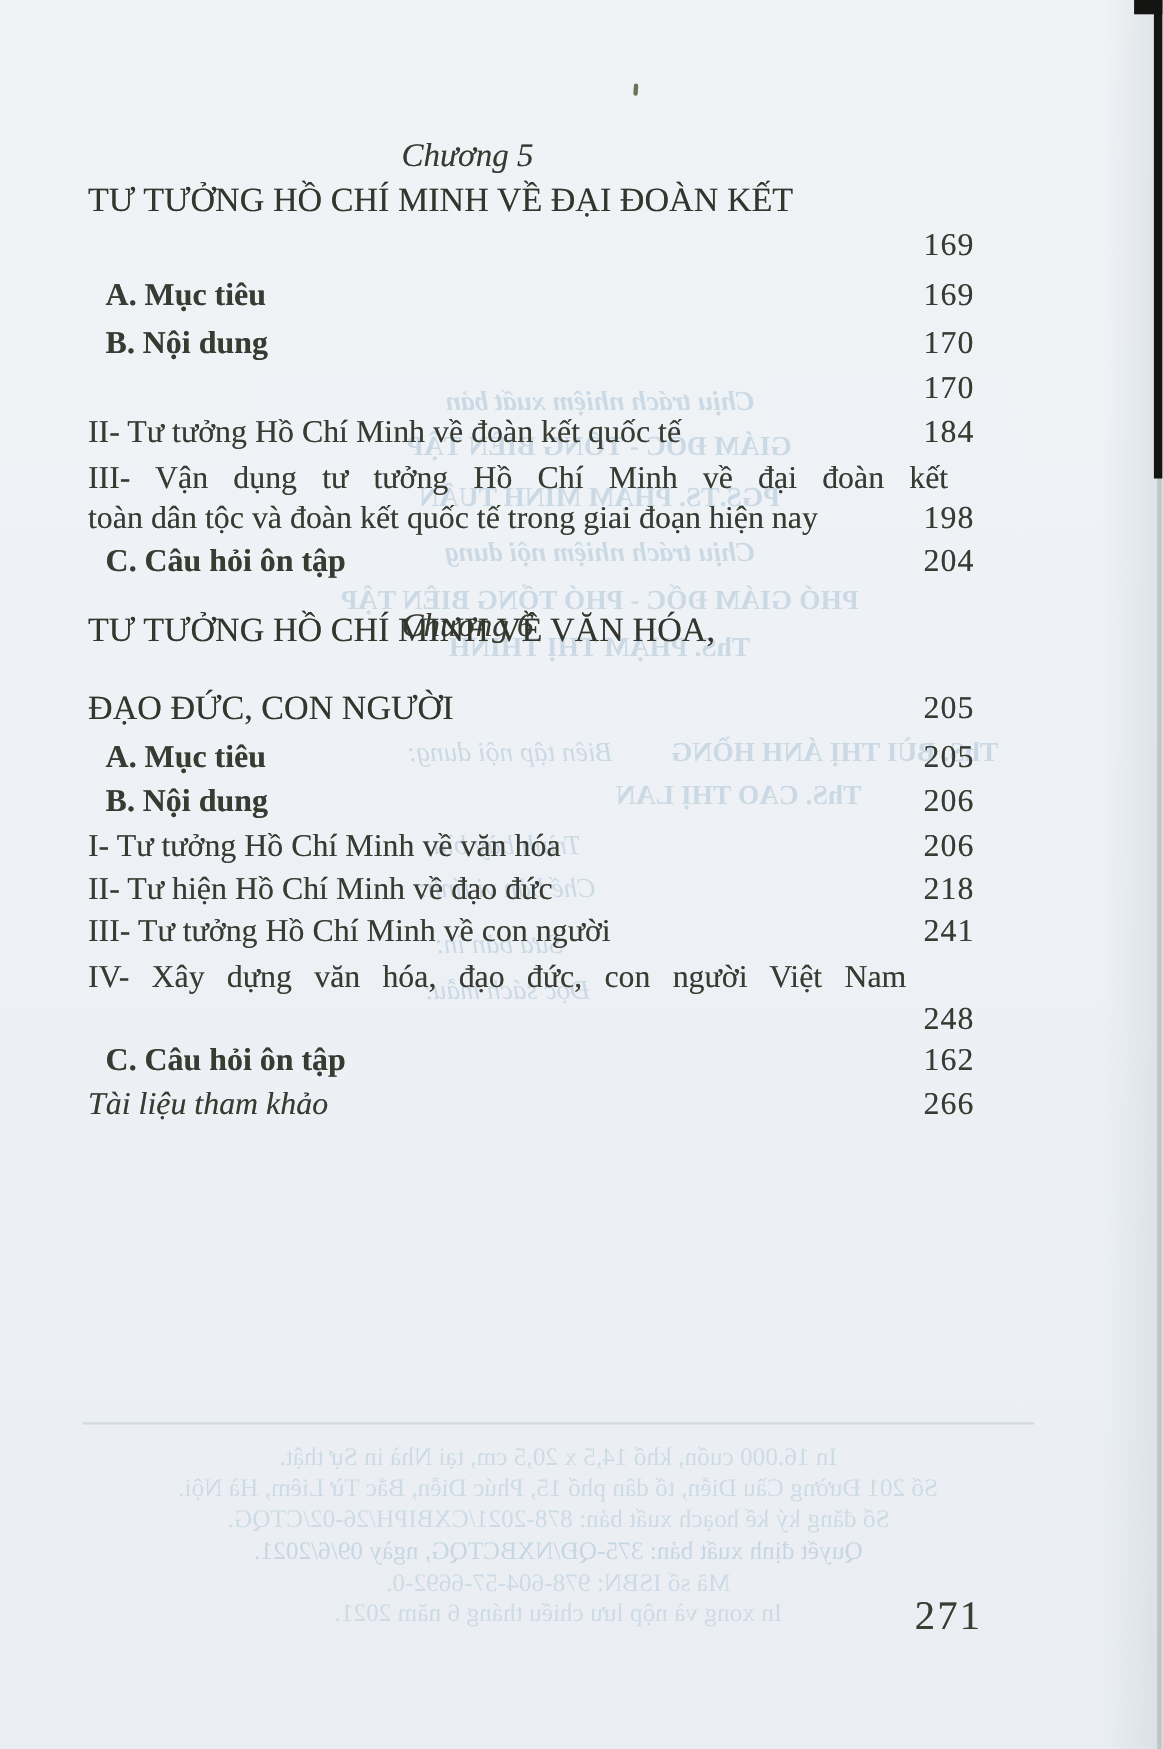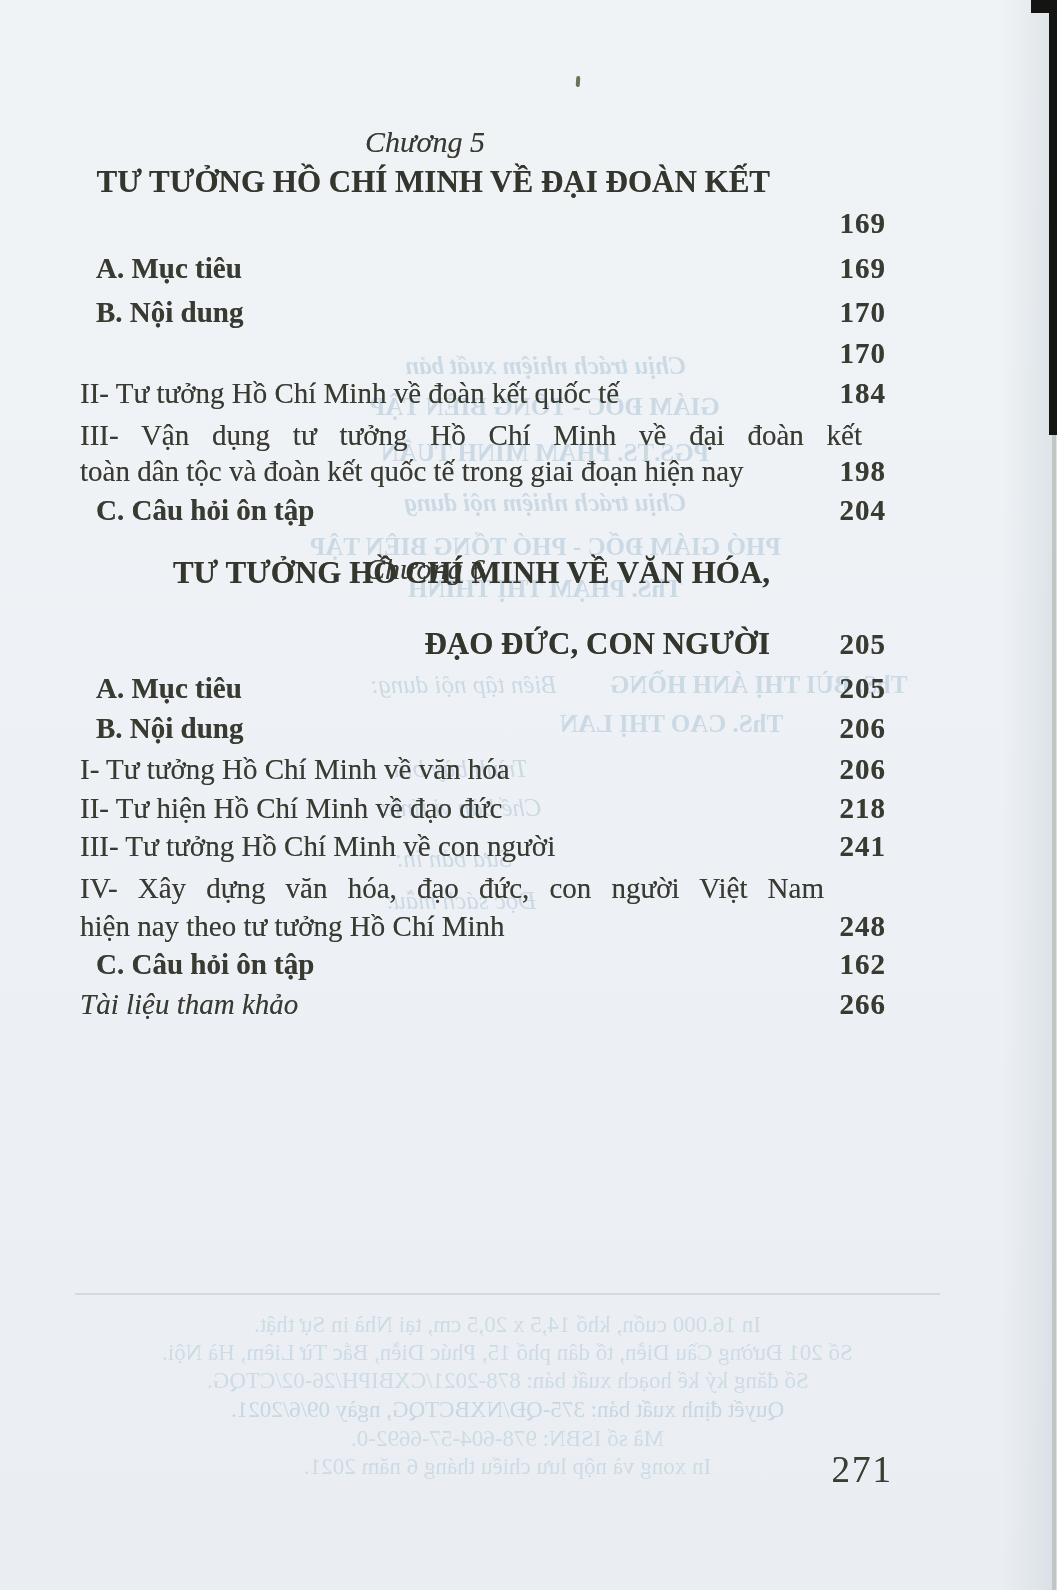--- a/index.html
+++ b/index.html
@@ -15,23 +15,23 @@
   
   .edge-right-line{position:absolute;right:1px;top:0;bottom:0;width:4px;background:#b7c1ba;opacity:.8;}
   .edge-right-black{position:absolute;right:0;top:0;width:8px;height:435px;background:#141512;}
   .edge-corner-black{position:absolute;right:0;top:0;width:26px;height:13px;background:#141512;}
   .edge-right-shade{position:absolute;right:0;top:0;bottom:0;width:55px;background:linear-gradient(90deg,rgba(190,200,205,0) 0%,rgba(185,196,202,.35) 100%);}
   .speck{position:absolute;left:576px;top:76px;width:4px;height:11px;background:#6f7259;border-radius:2px;transform:rotate(4deg);}
   
   #toc{position:absolute;left:80px;top:0;width:806px;}
   .row{position:absolute;left:0;width:806px;height:42px;font-size:29px;line-height:40px;white-space:nowrap;
        text-shadow:0 0 .5px rgba(56,59,49,.55);}
-  .row .pg{position:absolute;right:0;top:0;font-weight:700;font-style:normal;font-size:29px;letter-spacing:1px;}
+  .row .pg{position:absolute;right:0;top:0;font-weight:400;font-style:normal;font-size:29px;letter-spacing:1px;}
   .r-label .txt{display:block;width:690px;text-align:center;font-style:italic;font-size:30px;}
-  .r-title .txt{display:block;width:690px;text-align:right;font-weight:700;font-size:31px;color:#33362c;}
+  .r-title .txt{display:block;width:690px;text-align:left;font-weight:400;font-size:31px;color:#33362c;}
   .r-bold .txt{font-weight:700;margin-left:16px;}
   .r-italic .txt{font-style:italic;}
   .r-justify .txt{display:block;width:782px;text-align:justify;text-align-last:justify;white-space:normal;}
   .r-justify2 .txt{display:block;width:744px;text-align:justify;text-align-last:justify;white-space:normal;}
   
   .bleed{position:absolute;color:#b6cbdb;opacity:.62;filter:blur(.6px);white-space:nowrap;
          font-family:"Liberation Serif","DejaVu Serif",serif;}
   .flip{display:inline-block;transform:scaleX(-1);}
   .b-center{text-align:center;}
   .b-bold{font-weight:700;}
@@ -113,21 +113,21 @@
         <span class="pg">205</span>
       </div>
     <div class="row r-bold" style="top:668px"><span class="txt">A. Mục tiêu</span><span class="pg">205</span></div>
     <div class="row r-bold" style="top:708px"><span class="txt">B. Nội dung</span><span class="pg">206</span></div>
     <div class="row" style="top:749px"><span class="txt">I- Tư tưởng Hồ Chí Minh về văn hóa</span><span class="pg">206</span></div>
     <div class="row" style="top:788px"><span class="txt">II- Tư hiện Hồ Chí Minh về đạo đức</span><span class="pg">218</span></div>
     <div class="row" style="top:826px"><span class="txt">III- Tư tưởng Hồ Chí Minh về con người</span><span class="pg">241</span></div>
     <div class="row r-justify2" style="top:868px">
         <span class="txt">IV- Xây dựng văn hóa, đạo đức, con người Việt Nam</span>
       </div>
-    <div class="row" style="top:906px"><span class="txt">hiện nay theo tư tưởng Hồ Chí Minh</span><span class="pg">248</span></div>
+    <div class="row" style="top:906px"><span class="pg">248</span></div>
     <div class="row r-bold" style="top:944px"><span class="txt">C. Câu hỏi ôn tập</span><span class="pg">162</span></div>
     <div class="row r-italic" style="top:984px"><span class="txt">Tài liệu tham khảo</span><span class="pg">266</span></div>
   </div>
 
   <div class="rule"></div>
   <div id="bleed-bottom">
     <div class="bleed bb bb-0"><span class="flip">In 16.000 cuốn, khổ 14,5 x 20,5 cm, tại Nhà in Sự thật.</span></div>
     <div class="bleed bb bb-1"><span class="flip">Số 201 Đường Cầu Diễn, tổ dân phố 15, Phúc Diễn, Bắc Từ Liêm, Hà Nội.</span></div>
     <div class="bleed bb bb-2"><span class="flip">Số đăng ký kế hoạch xuất bản: 878-2021/CXBIPH/26-02/CTQG.</span></div>
     <div class="bleed bb bb-3"><span class="flip">Quyết định xuất bản: 375-QĐ/NXBCTQG, ngày 09/6/2021.</span></div>

